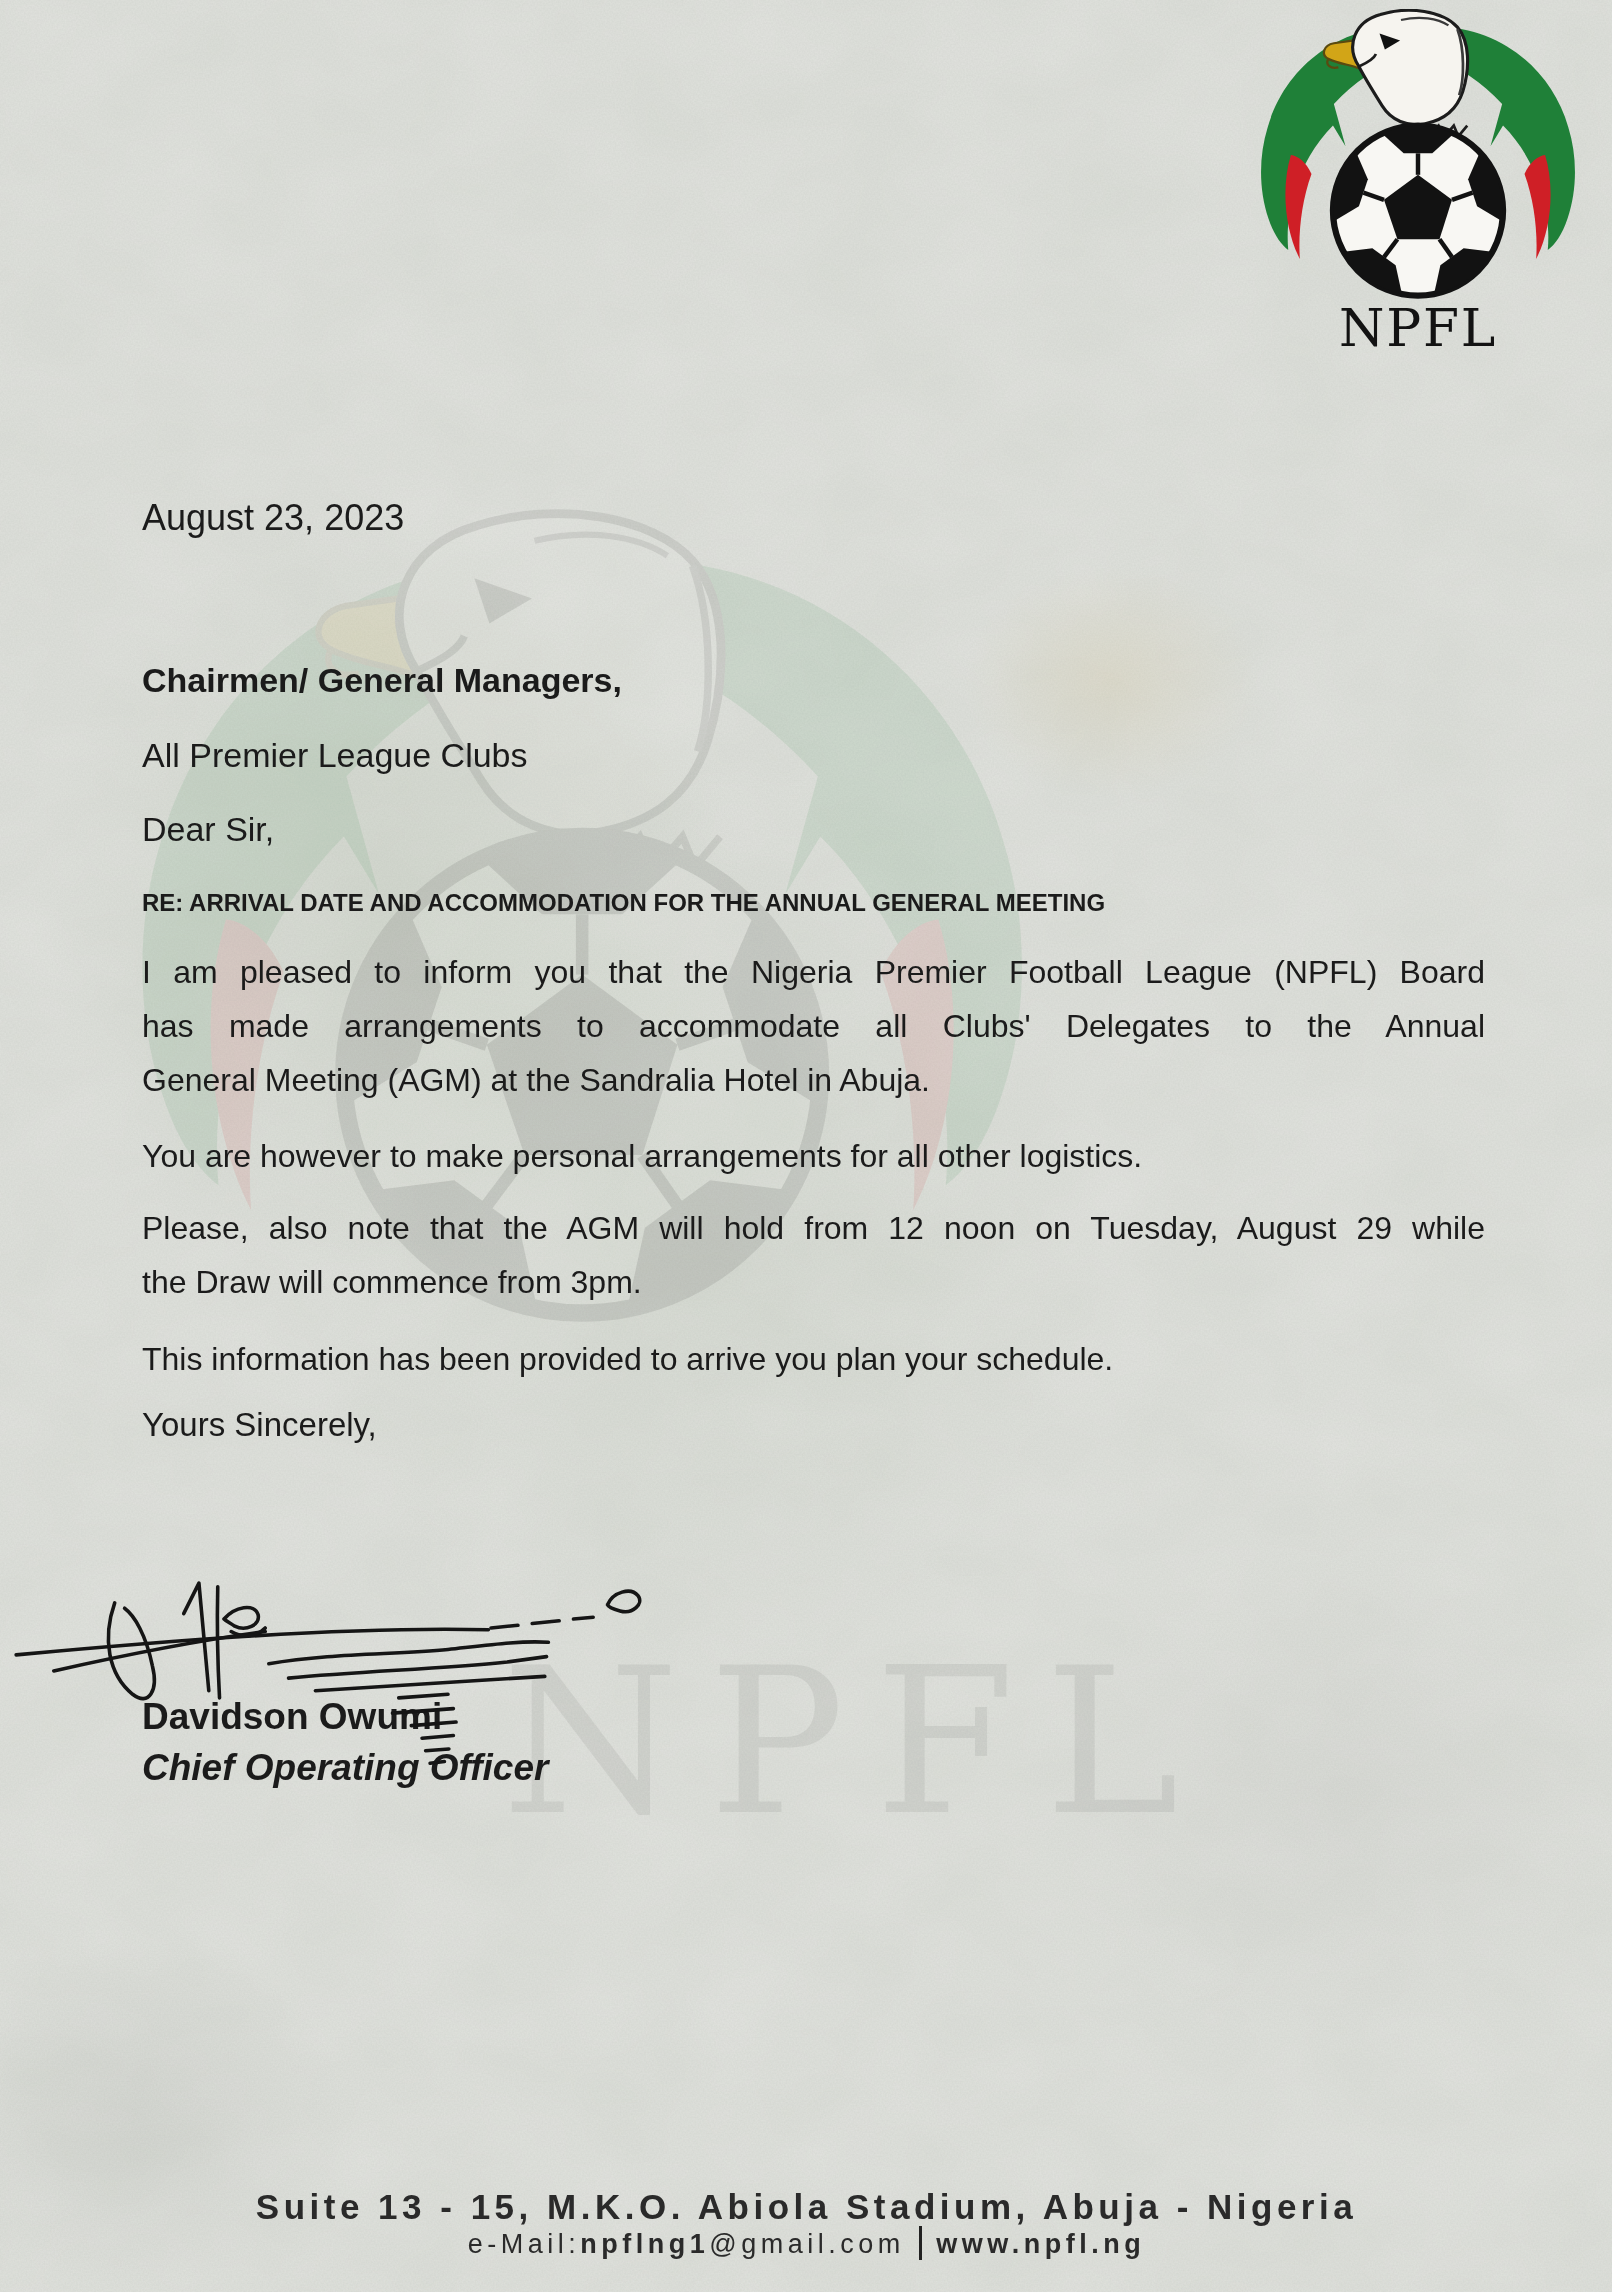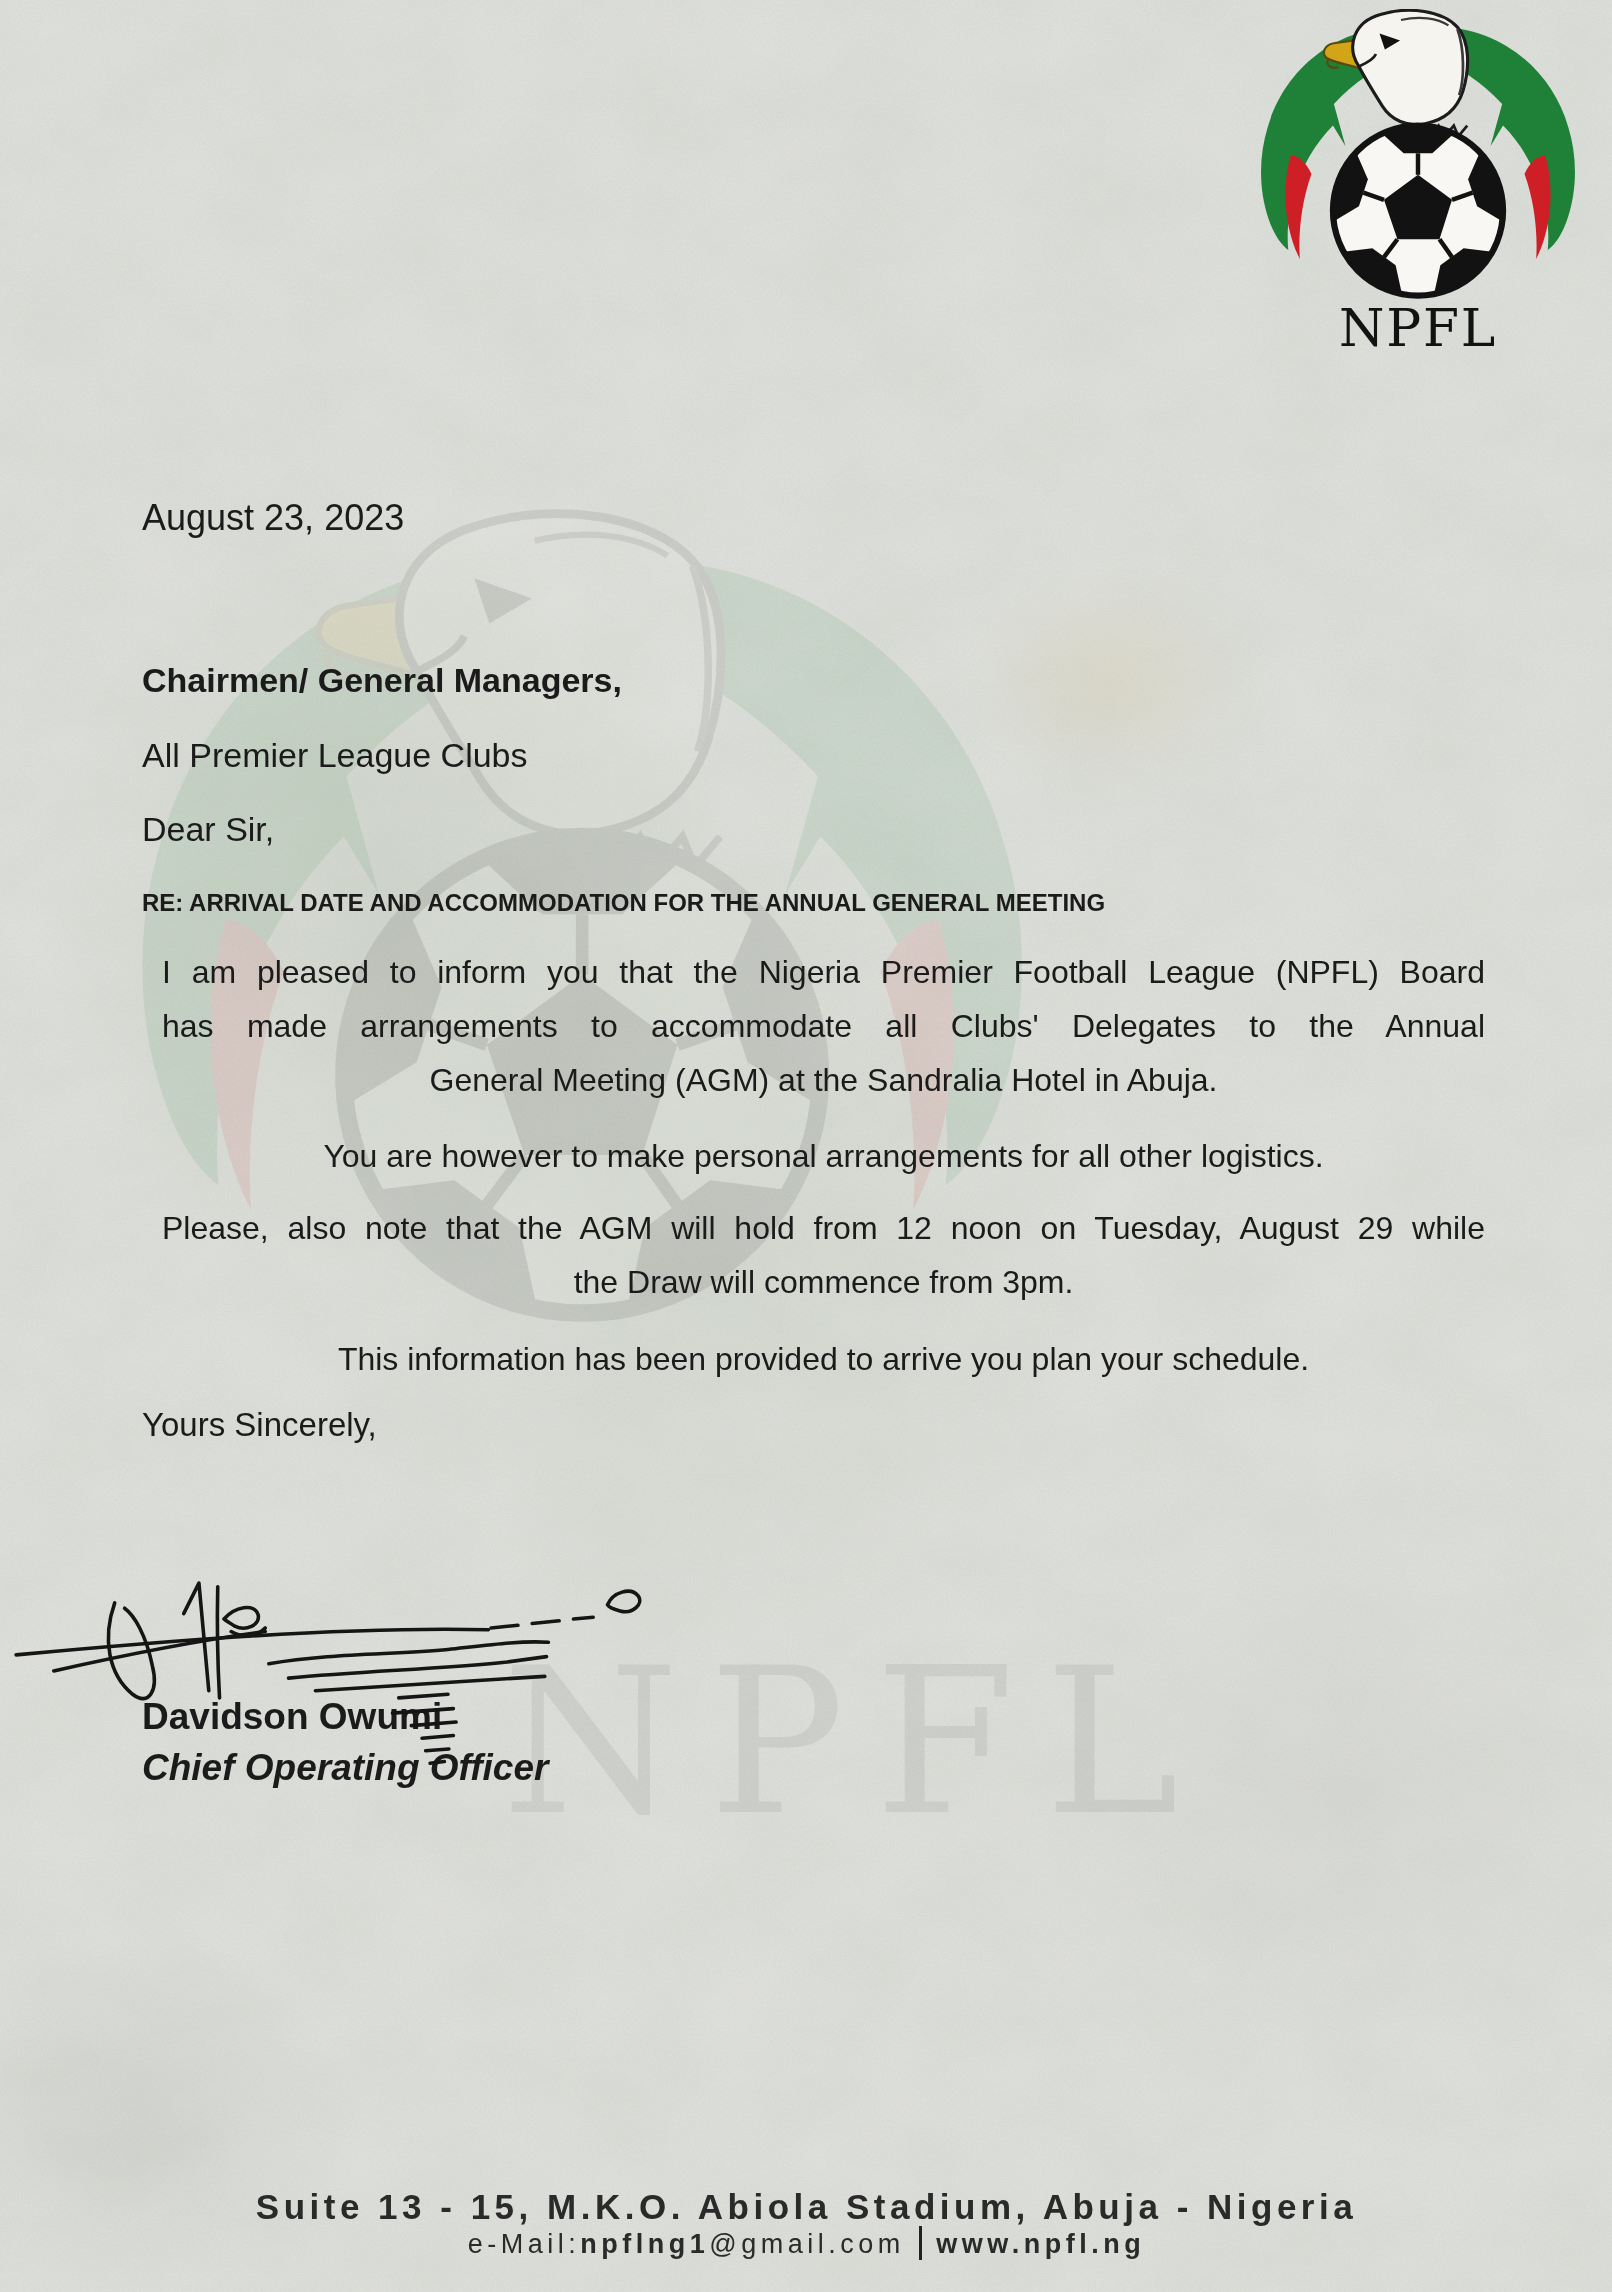--- a/index.html
+++ b/index.html
@@ -36,24 +36,24 @@
 
   .letter-body{
     position:absolute;left:142px;right:128px;top:491px;z-index:5;
     font-size:32px;line-height:54px;
   }
   .date-line{font-size:36px;line-height:54px;}
   .recipient1{font-weight:bold;font-size:34px;margin-top:108px;}
   .recipient2{font-size:34px;margin-top:20.6px;}
   .salutation{font-size:34px;margin-top:20.6px;}
   .subject{font-weight:bold;font-size:24px;margin-top:19.7px;}
-  .para{margin-top:22.4px;margin-left:20px;}
+  .para{margin-top:22.4px;}
   .para.first{margin-top:15px;}
   .para.tight{margin-top:18px;}
-  .bline{text-align:center;}
+  .bline{text-align:left;}
   .bline.j{text-align:justify;text-align-last:justify;}
   .closing{margin-top:12px;font-size:33px;}
 
   .sig-svg{position:absolute;left:0px;top:1576px;z-index:6;}
   .sig-name{
     position:absolute;left:142px;top:1695px;z-index:5;
     font-size:37px;line-height:43px;font-weight:bold;
   }
   .sig-title{
     position:absolute;left:142px;top:1746px;z-index:5;

